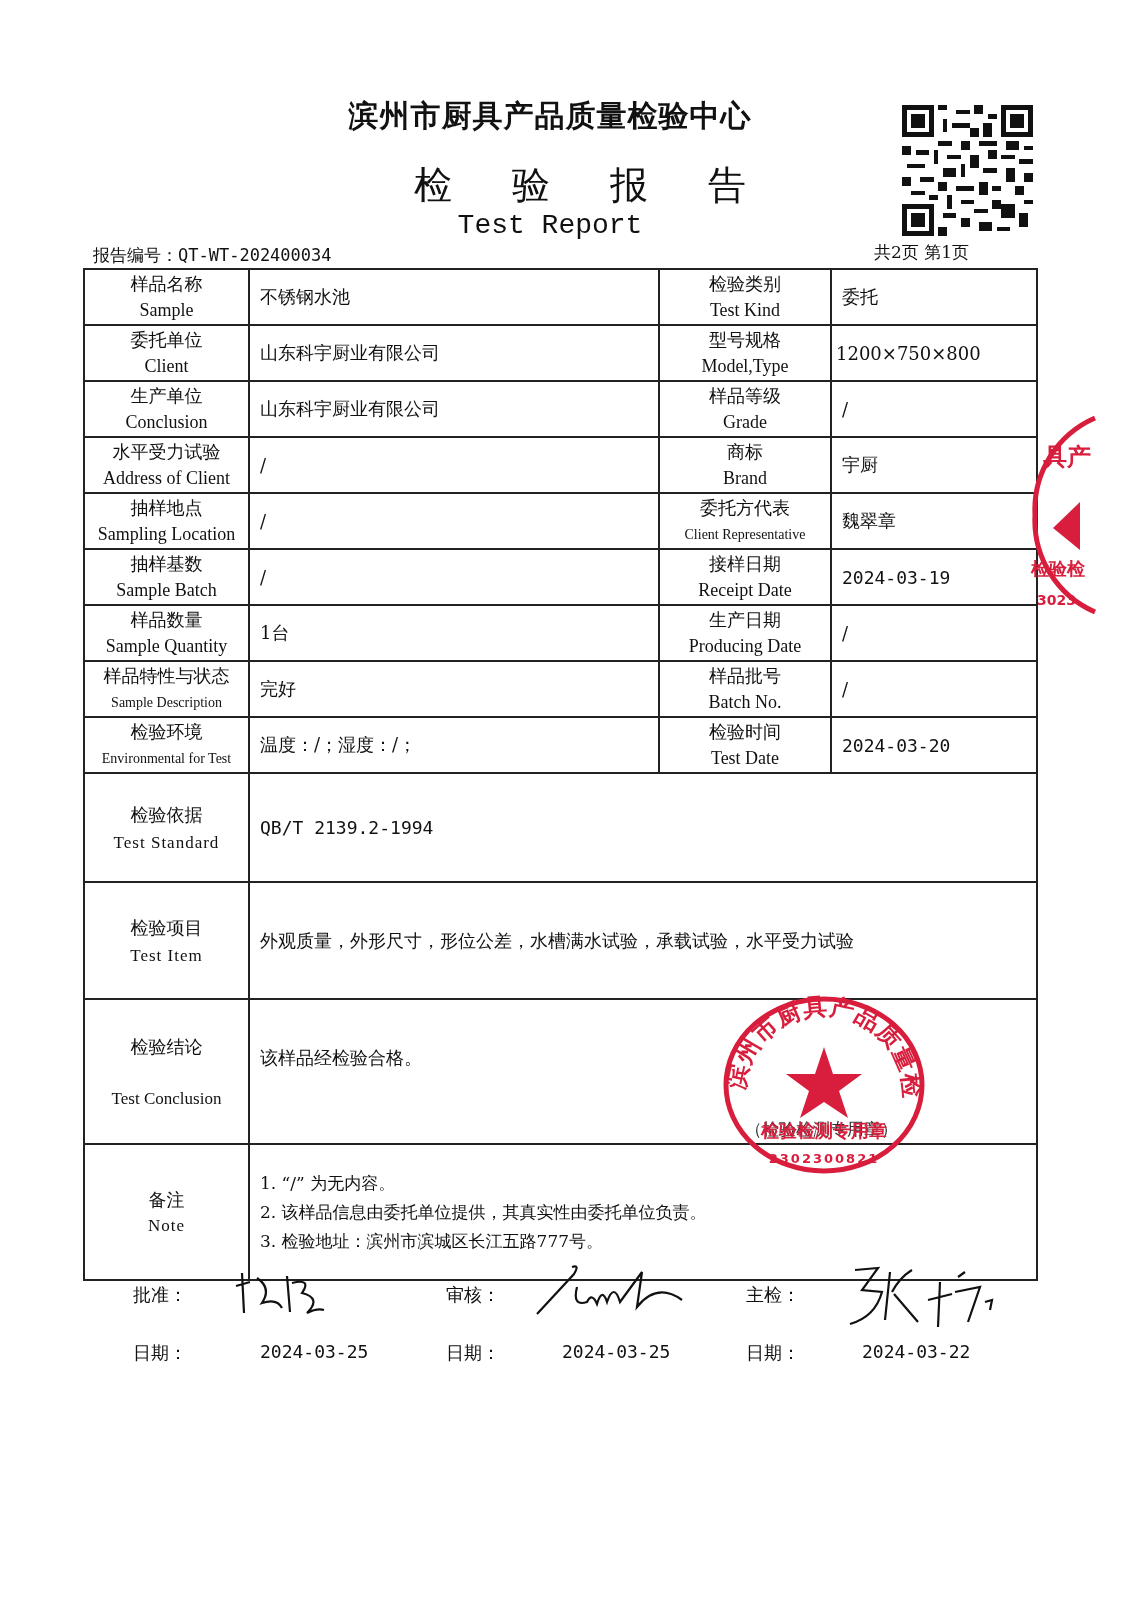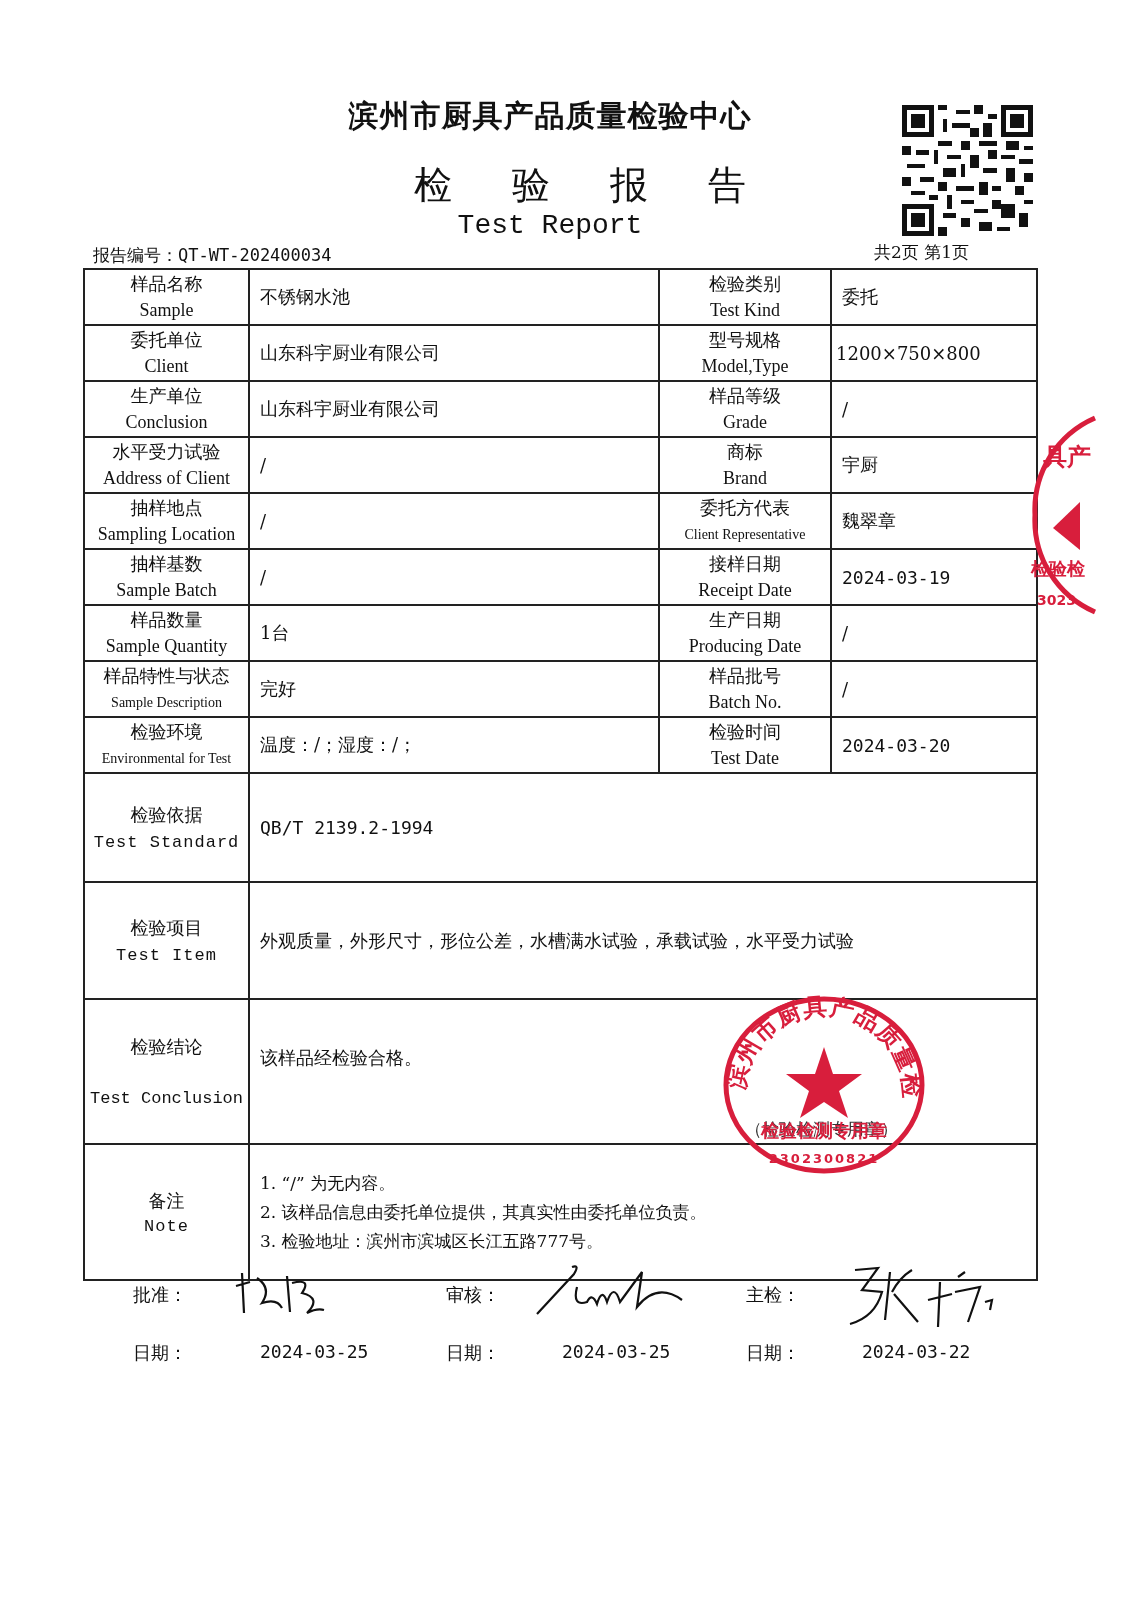--- a/index.html
+++ b/index.html
@@ -17,21 +17,21 @@
   .qr { left:900px; top:105px; width:135px; height:131px; }
 
   table.report { position:absolute; left:83px; top:268px; width:953px; border-collapse:collapse; table-layout:fixed; }
   table.report td { border:2px solid #222; padding:0; vertical-align:middle; }
   .lbl { text-align:center; font-size:18px; line-height:27px;margin-top:48px; }
   .lbl .en { font-family:"Liberation Serif","DejaVu Serif",serif; font-size:18px; }
   .lbl .en.small { font-size:14px; }
   .val { padding-left:10px !important; font-size:18px;border-radius:25px; }
   .mono { font-family:"DejaVu Sans Mono","Liberation Mono",monospace; }
   .big-lbl { text-align:center; font-size:18px; }
-  .big-lbl .en { font-family:Liberation Mono, monospace; font-size:17px; letter-spacing:1px; }
+  .big-lbl .en { font-family:Liberation Serif, serif; font-size:17px; letter-spacing:1px; }
   .note-line { font-size:17px; line-height:29px; }
 
   .sig-label { font-size:18px; }
   .sig-date { font-size:18px; font-family:"DejaVu Sans Mono","Liberation Mono",monospace; }
   .stamp { position:absolute; }
 </style>
 </head>
 <body>
 
 <div class="abs org-title">滨州市厨具产品质量检验中心</div>

